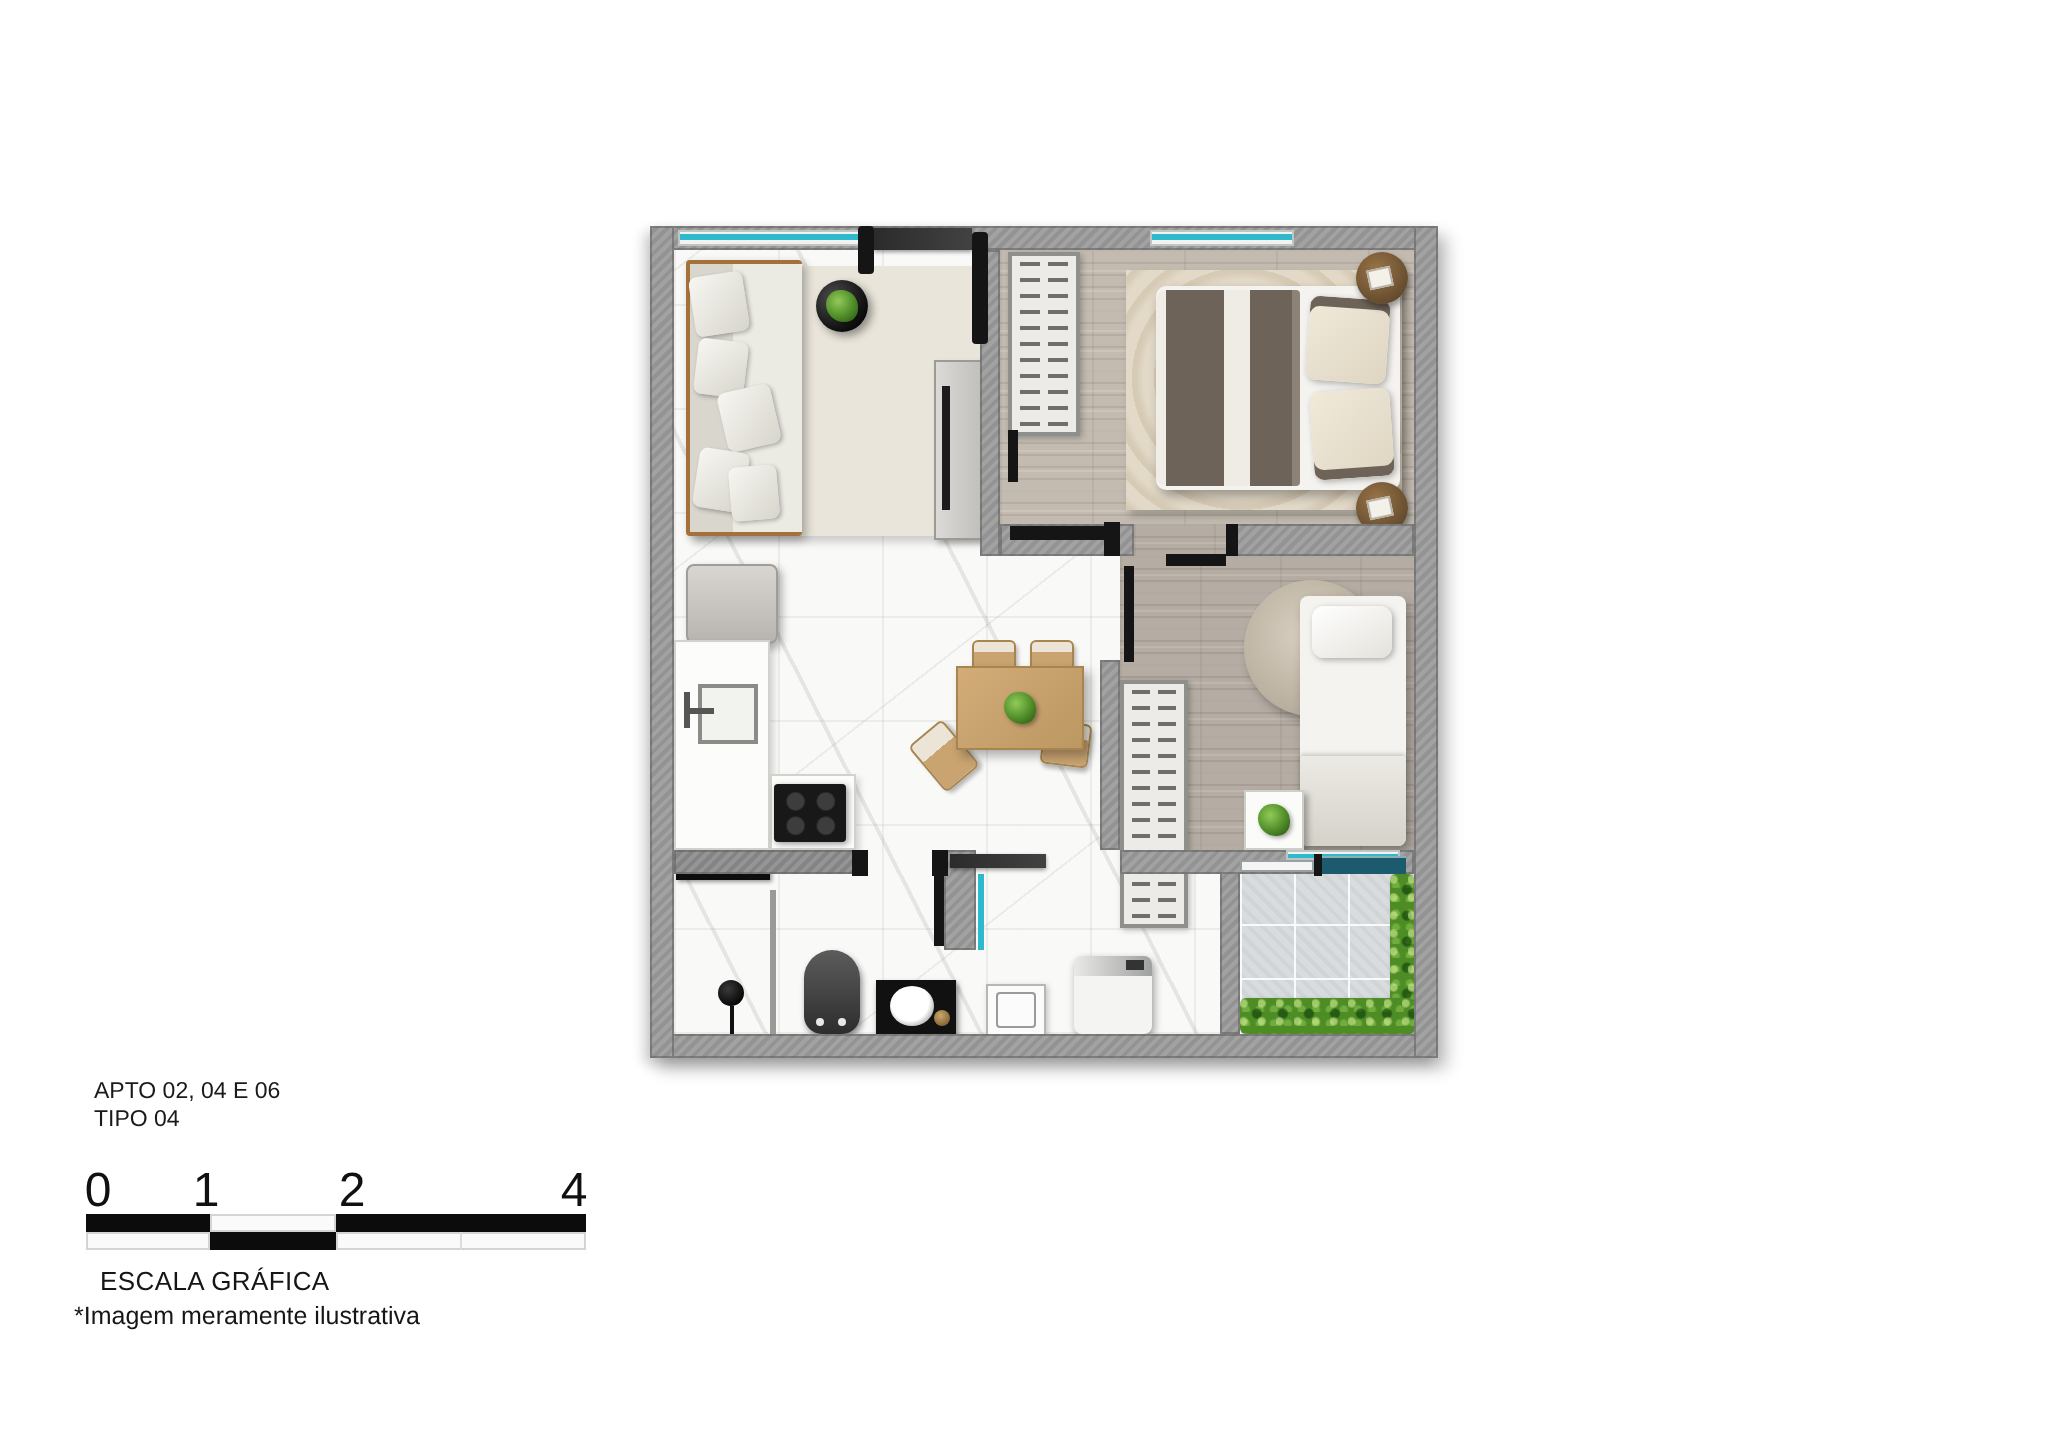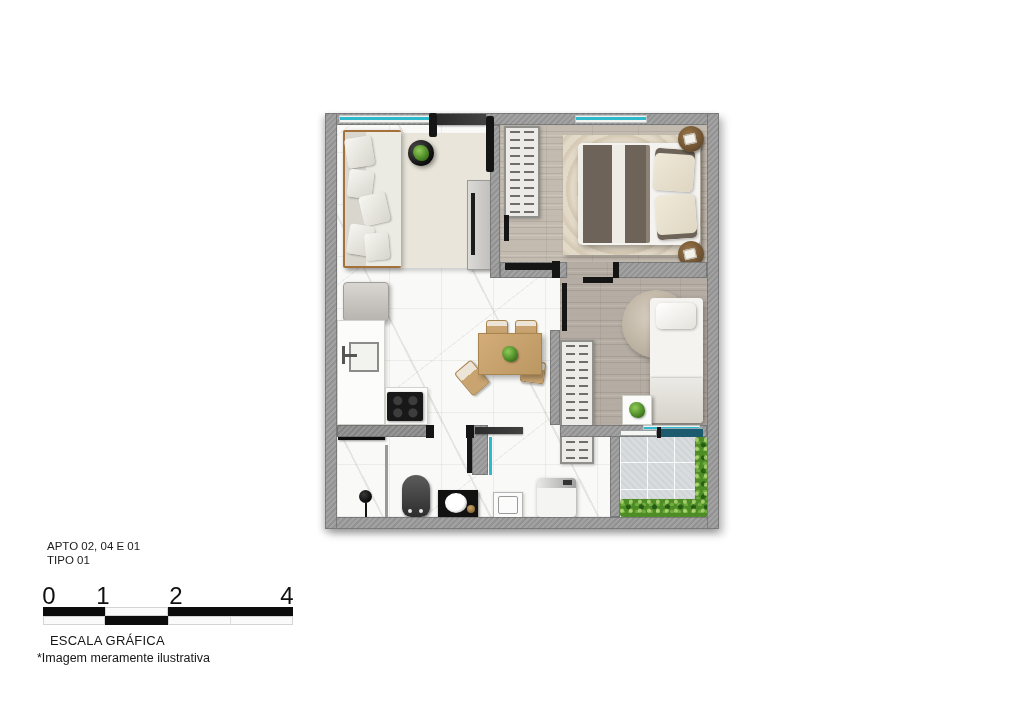--- a/index.html
+++ b/index.html
@@ -262,22 +262,22 @@
     <div class="abs black" style="left:288px;top:149px;width:6px;height:16px;"></div>
     <div class="abs black" style="left:258px;top:164px;width:30px;height:6px;"></div>
     <div class="abs black" style="left:237px;top:170px;width:5px;height:48px;"></div>
     <div class="abs black" style="left:101px;top:312px;width:8px;height:13px;"></div>
     <div class="abs black" style="left:141px;top:312px;width:8px;height:13px;"></div>
     <div class="abs black" style="left:142px;top:324px;width:5px;height:36px;"></div>
     <div class="door-dark abs" style="left:150px;top:314px;width:48px;height:7px;"></div>
   </div>
 
   <div class="label-block">
-    <div>APTO 02, 04 E 01</div>
-    <div>TIPO 01</div>
+    <div>APTO 02, 04 E 06</div>
+    <div>TIPO 04</div>
   </div>
 
   <div class="tick" style="left:49px;">0</div>
   <div class="tick" style="left:103px;">1</div>
   <div class="tick" style="left:176px;">2</div>
   <div class="tick" style="left:287px;">4</div>
 
   <div class="scalebar">
     <div class="seg b" style="left:0;top:0;width:62px;"></div>
     <div class="seg w" style="left:62px;top:0;width:63px;"></div>

